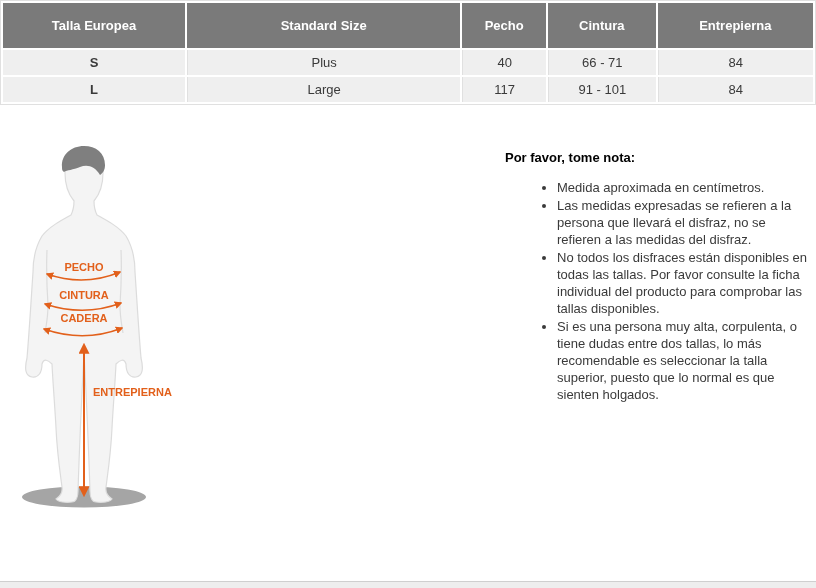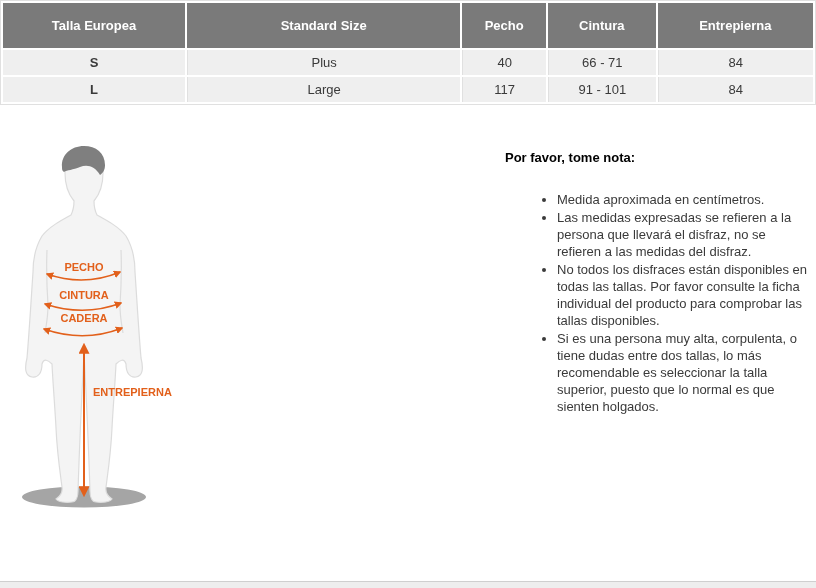--- a/index.html
+++ b/index.html
@@ -37,21 +37,21 @@
   .body-line{fill:none;stroke:var(--body_stroke);stroke-width:1.2}
   .hair{fill:var(--hair_gray)}
   .shadow{fill:var(--shadow_gray)}
   .fig-label{font-family:"Liberation Sans",sans-serif;font-size:11px;font-weight:bold;fill:var(--accent_orange)}
   .measure-arrow{fill:none;stroke:var(--accent_orange);stroke-width:1.4}
   .inseam-arrow{fill:none;stroke:var(--accent_orange);stroke-width:2}
   .arrow-head{fill:var(--accent_orange)}
 
   
   .notes{position:absolute;left:505px;top:140px;width:308px;padding-top:10px}
-  .notes-heading{font-size:13px;font-weight:bold;color:#000;margin-bottom:26px}
+  .notes-heading{font-size:13px;font-weight:bold;color:#000;margin-bottom:14px}
   .notes ul{margin:4px;padding-left:48px;list-style:disc outside}
   .notes li{font-size:13px;line-height:17px;margin-bottom:1px;color:var(--text)}
 
   
   .bottom-bar{position:absolute;left:0;bottom:0;width:100%;height:7px;
     background:var(--bottom_bar_bg);border-top:1px solid var(--bottom_bar_border)}
 </style>
 </head>
 <body>
 

